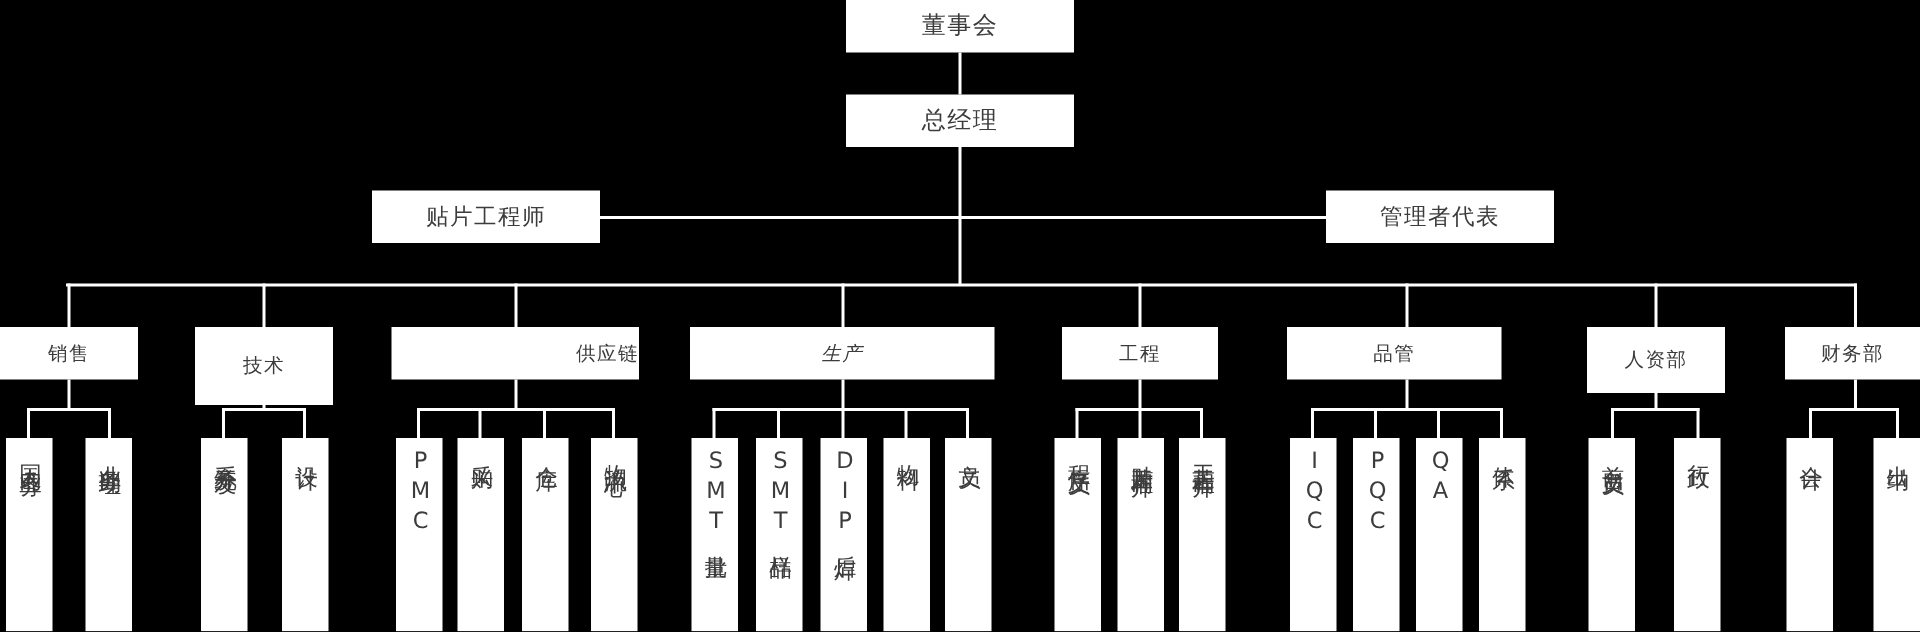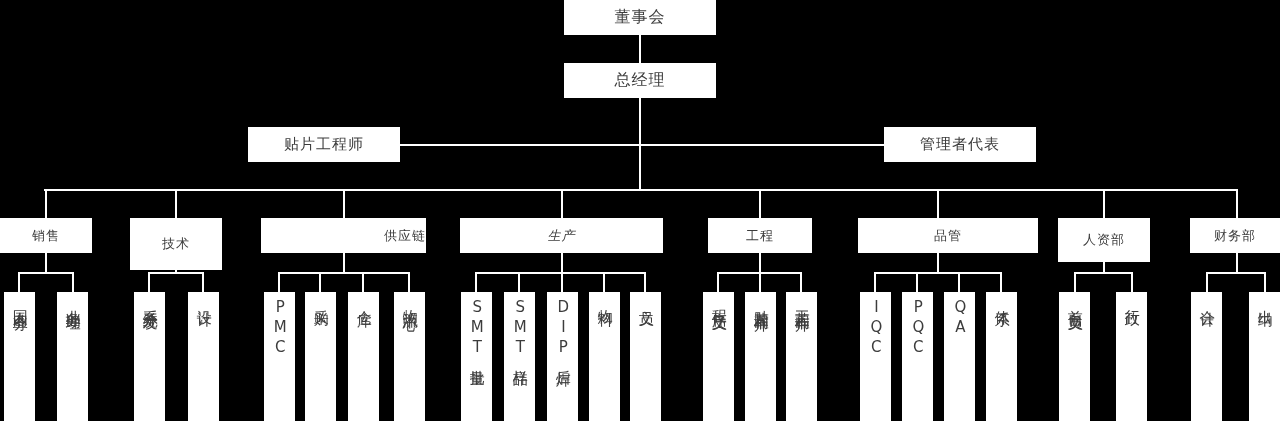--- a/index.html
+++ b/index.html
@@ -149,21 +149,21 @@
   </div>
   <div class="node level-dept" style="left:261px; top:218px; width:165px; height:35px;justify-content:flex-end;">
     <span>供应链</span>
   </div>
   <div class="node level-dept" style="left:460px; top:218px; width:203px; height:35px;font-style:italic;">
     <span>生产</span>
   </div>
   <div class="node level-dept" style="left:708px; top:218px; width:104px; height:35px;">
     <span>工程</span>
   </div>
-  <div class="node level-dept" style="left:858px; top:218px; width:180px; height:35px;">
+  <div class="node level-dept" style="left:858px; top:218px; width:143px; height:35px;">
     <span>品管</span>
   </div>
   <div class="node level-dept" style="left:1058px; top:218px; width:92px; height:44px;">
     <span>人资部</span>
   </div>
   <div class="node level-dept" style="left:1190px; top:218px; width:90px; height:35px;">
     <span>财务部</span>
   </div>
 
   <div class="node level-leaf" style="left:4px; top:292px; width:31px; height:129px;">

